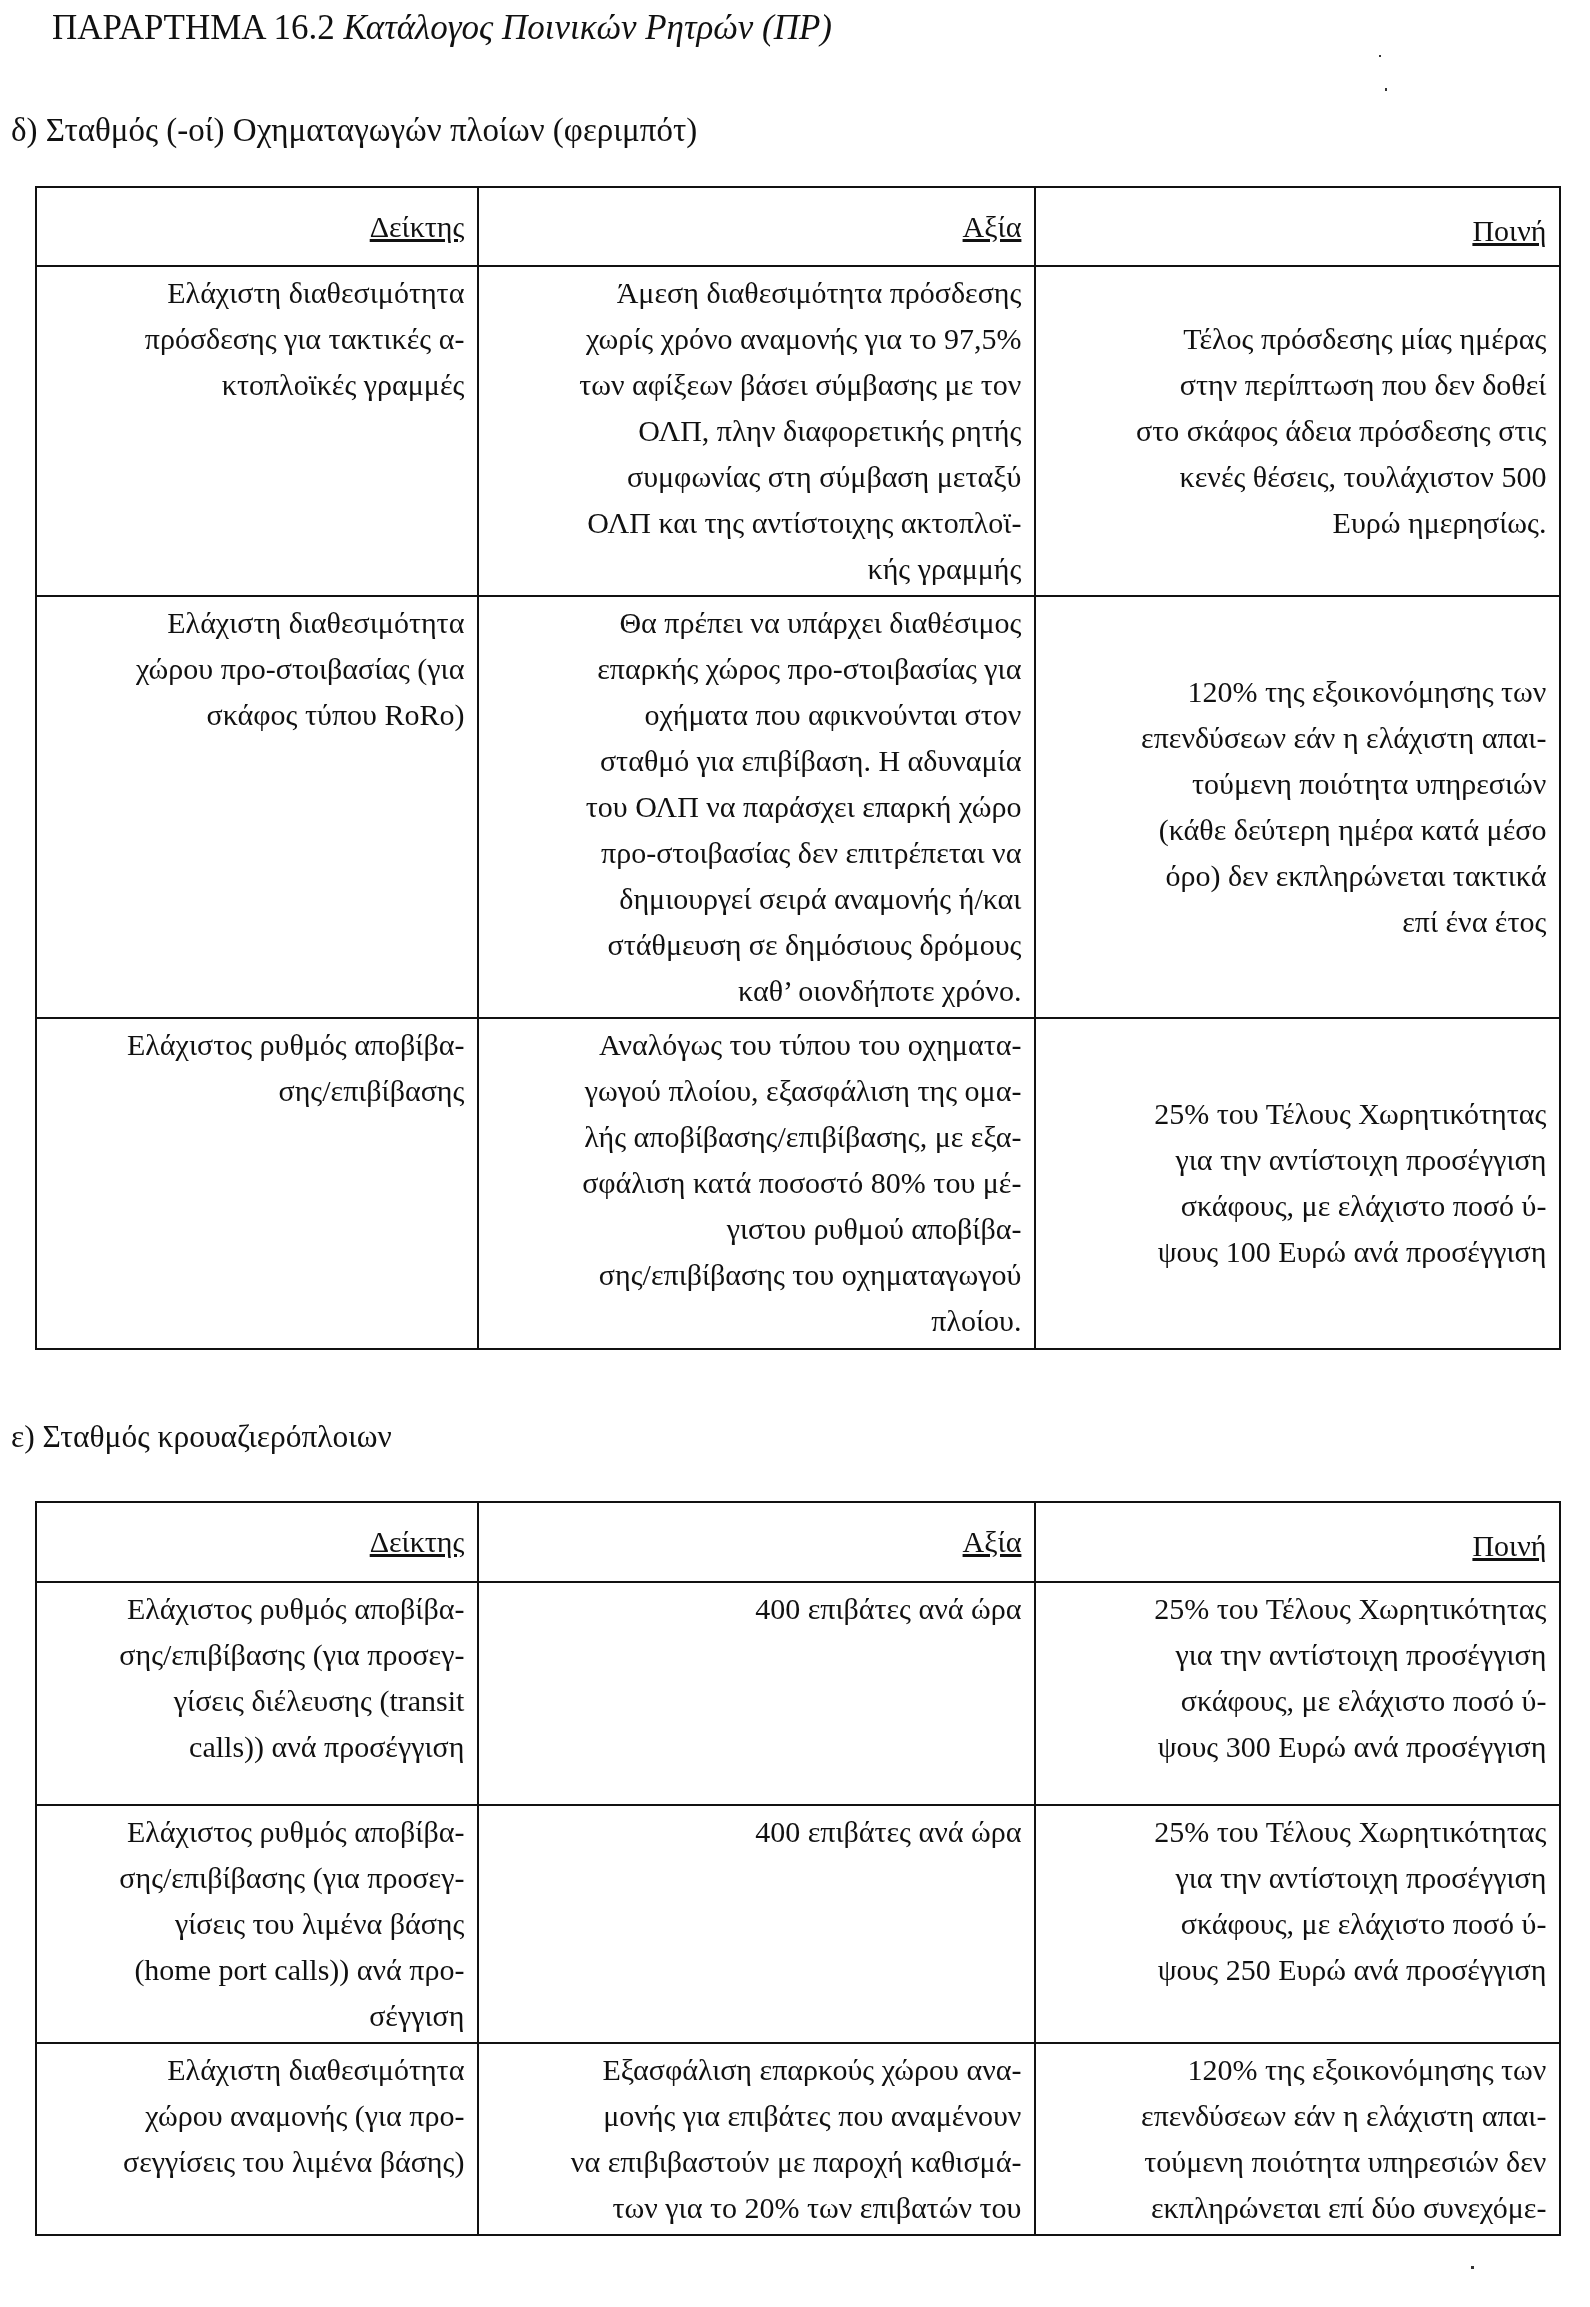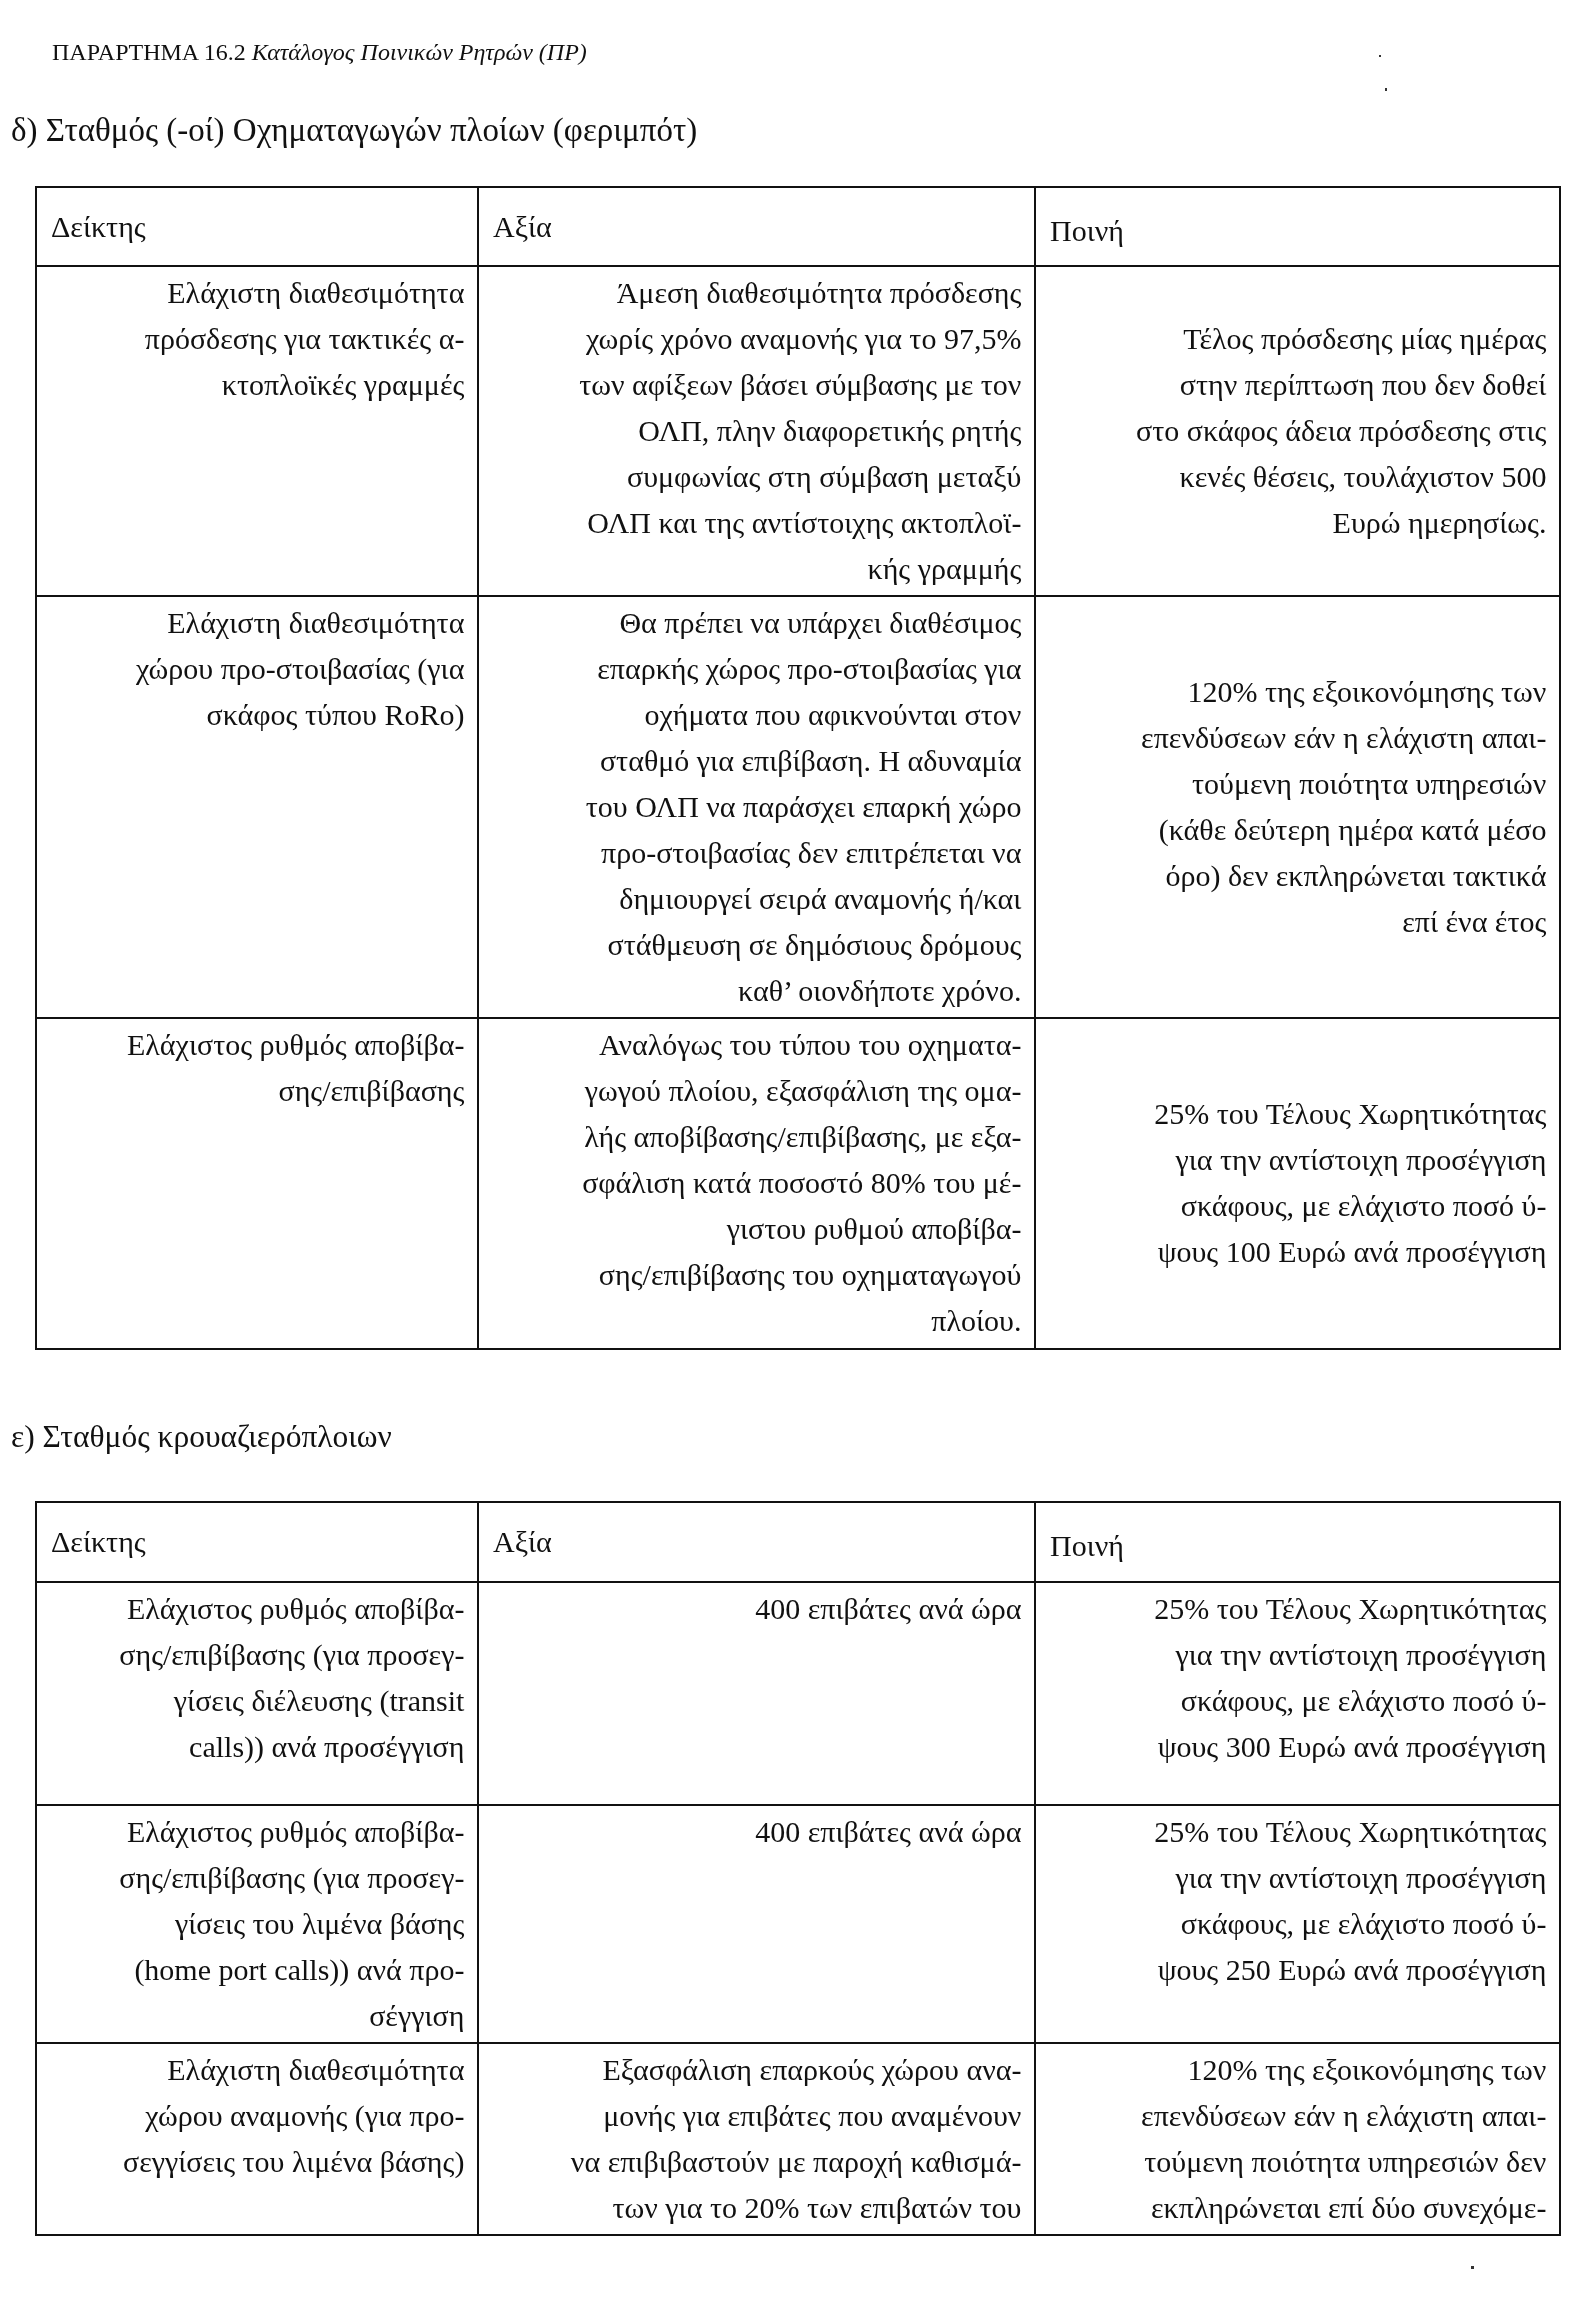--- a/index.html
+++ b/index.html
@@ -3,21 +3,21 @@
   <meta charset="utf-8">
   <style>
     html, body { margin: 0; padding: 0; background: #ffffff; }
     body {
       width: 1590px; height: 2307px; position: relative; overflow: hidden;
       font-family: "Liberation Serif", "DejaVu Serif", serif;
       color: #111111;
     }
     .title {
       position: absolute; left: 52px; top: 6.3px;
-      font-size: 24px; line-height: 44px; white-space: nowrap; margin-top: 24px;
+      font-size: 35px; line-height: 44px; white-space: nowrap;
     }
     .title .it { font-style: italic; }
     .section {
       position: absolute; left: 11px;
       font-size: 33px; line-height: 42px; white-space: nowrap;
     }
     .speck { position: absolute; width: 2.4px; height: 3.1px; background: #333; }
     table.grid {
       position: absolute; left: 35px; width: 1524px;
       border-collapse: collapse; table-layout: fixed;
@@ -26,21 +26,21 @@
     table.grid col.c2 { width: 557px; }
     table.grid col.c3 { width: 525px; }
     table.grid th, table.grid td {
       border: 2.4px solid #111111;
       font-size: 30px; line-height: 46px;
       vertical-align: top; text-align: right;
       padding: 3.1px 12.6px 3.1px 14px;
       font-weight: normal;
     }
     table.grid th {
-      text-align: left; vertical-align: middle; font-weight: normal;
+      text-align: right; vertical-align: middle; font-weight: normal; text-decoration: underline;
     }
     table.grid th.pen { vertical-align: top; padding-top: 20px; margin-top: 7px; }
     td.mid { vertical-align: middle !important; }
     .line { display: block; white-space: nowrap; }
   </style>
 </head>
 <body>
 
 <div class="title">
   <span>ΠΑΡΑΡΤΗΜΑ 16.2</span>

